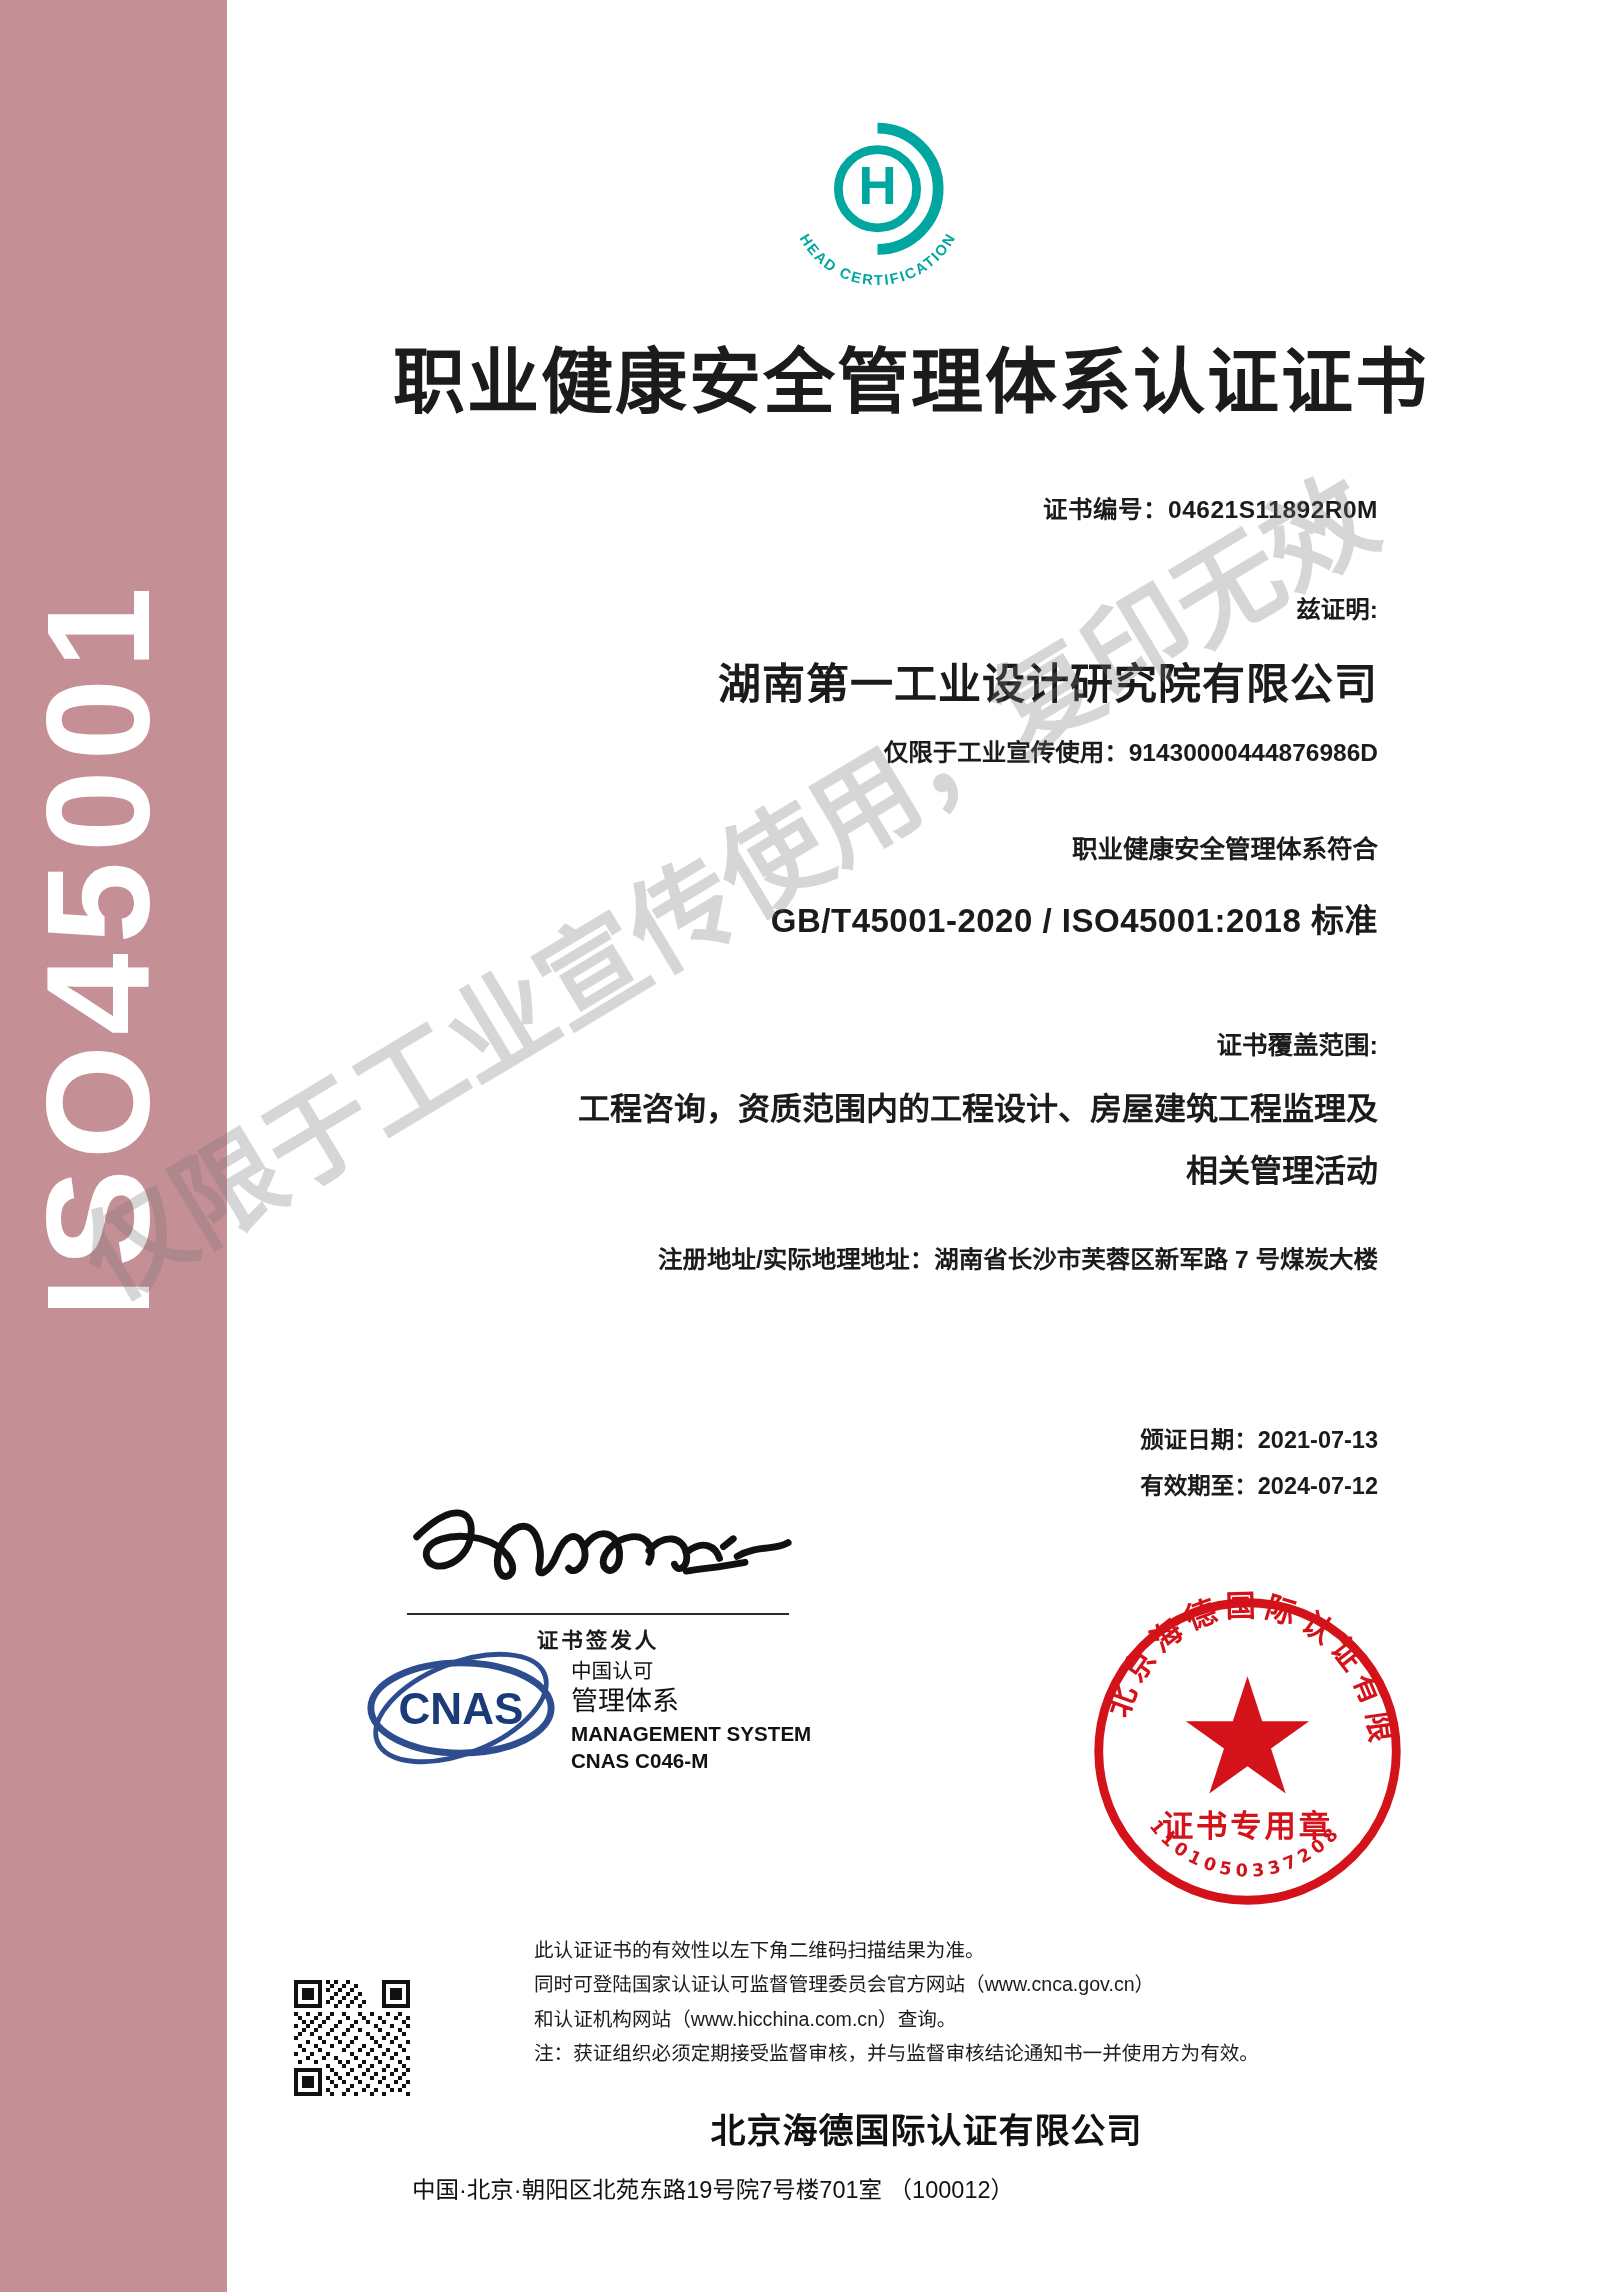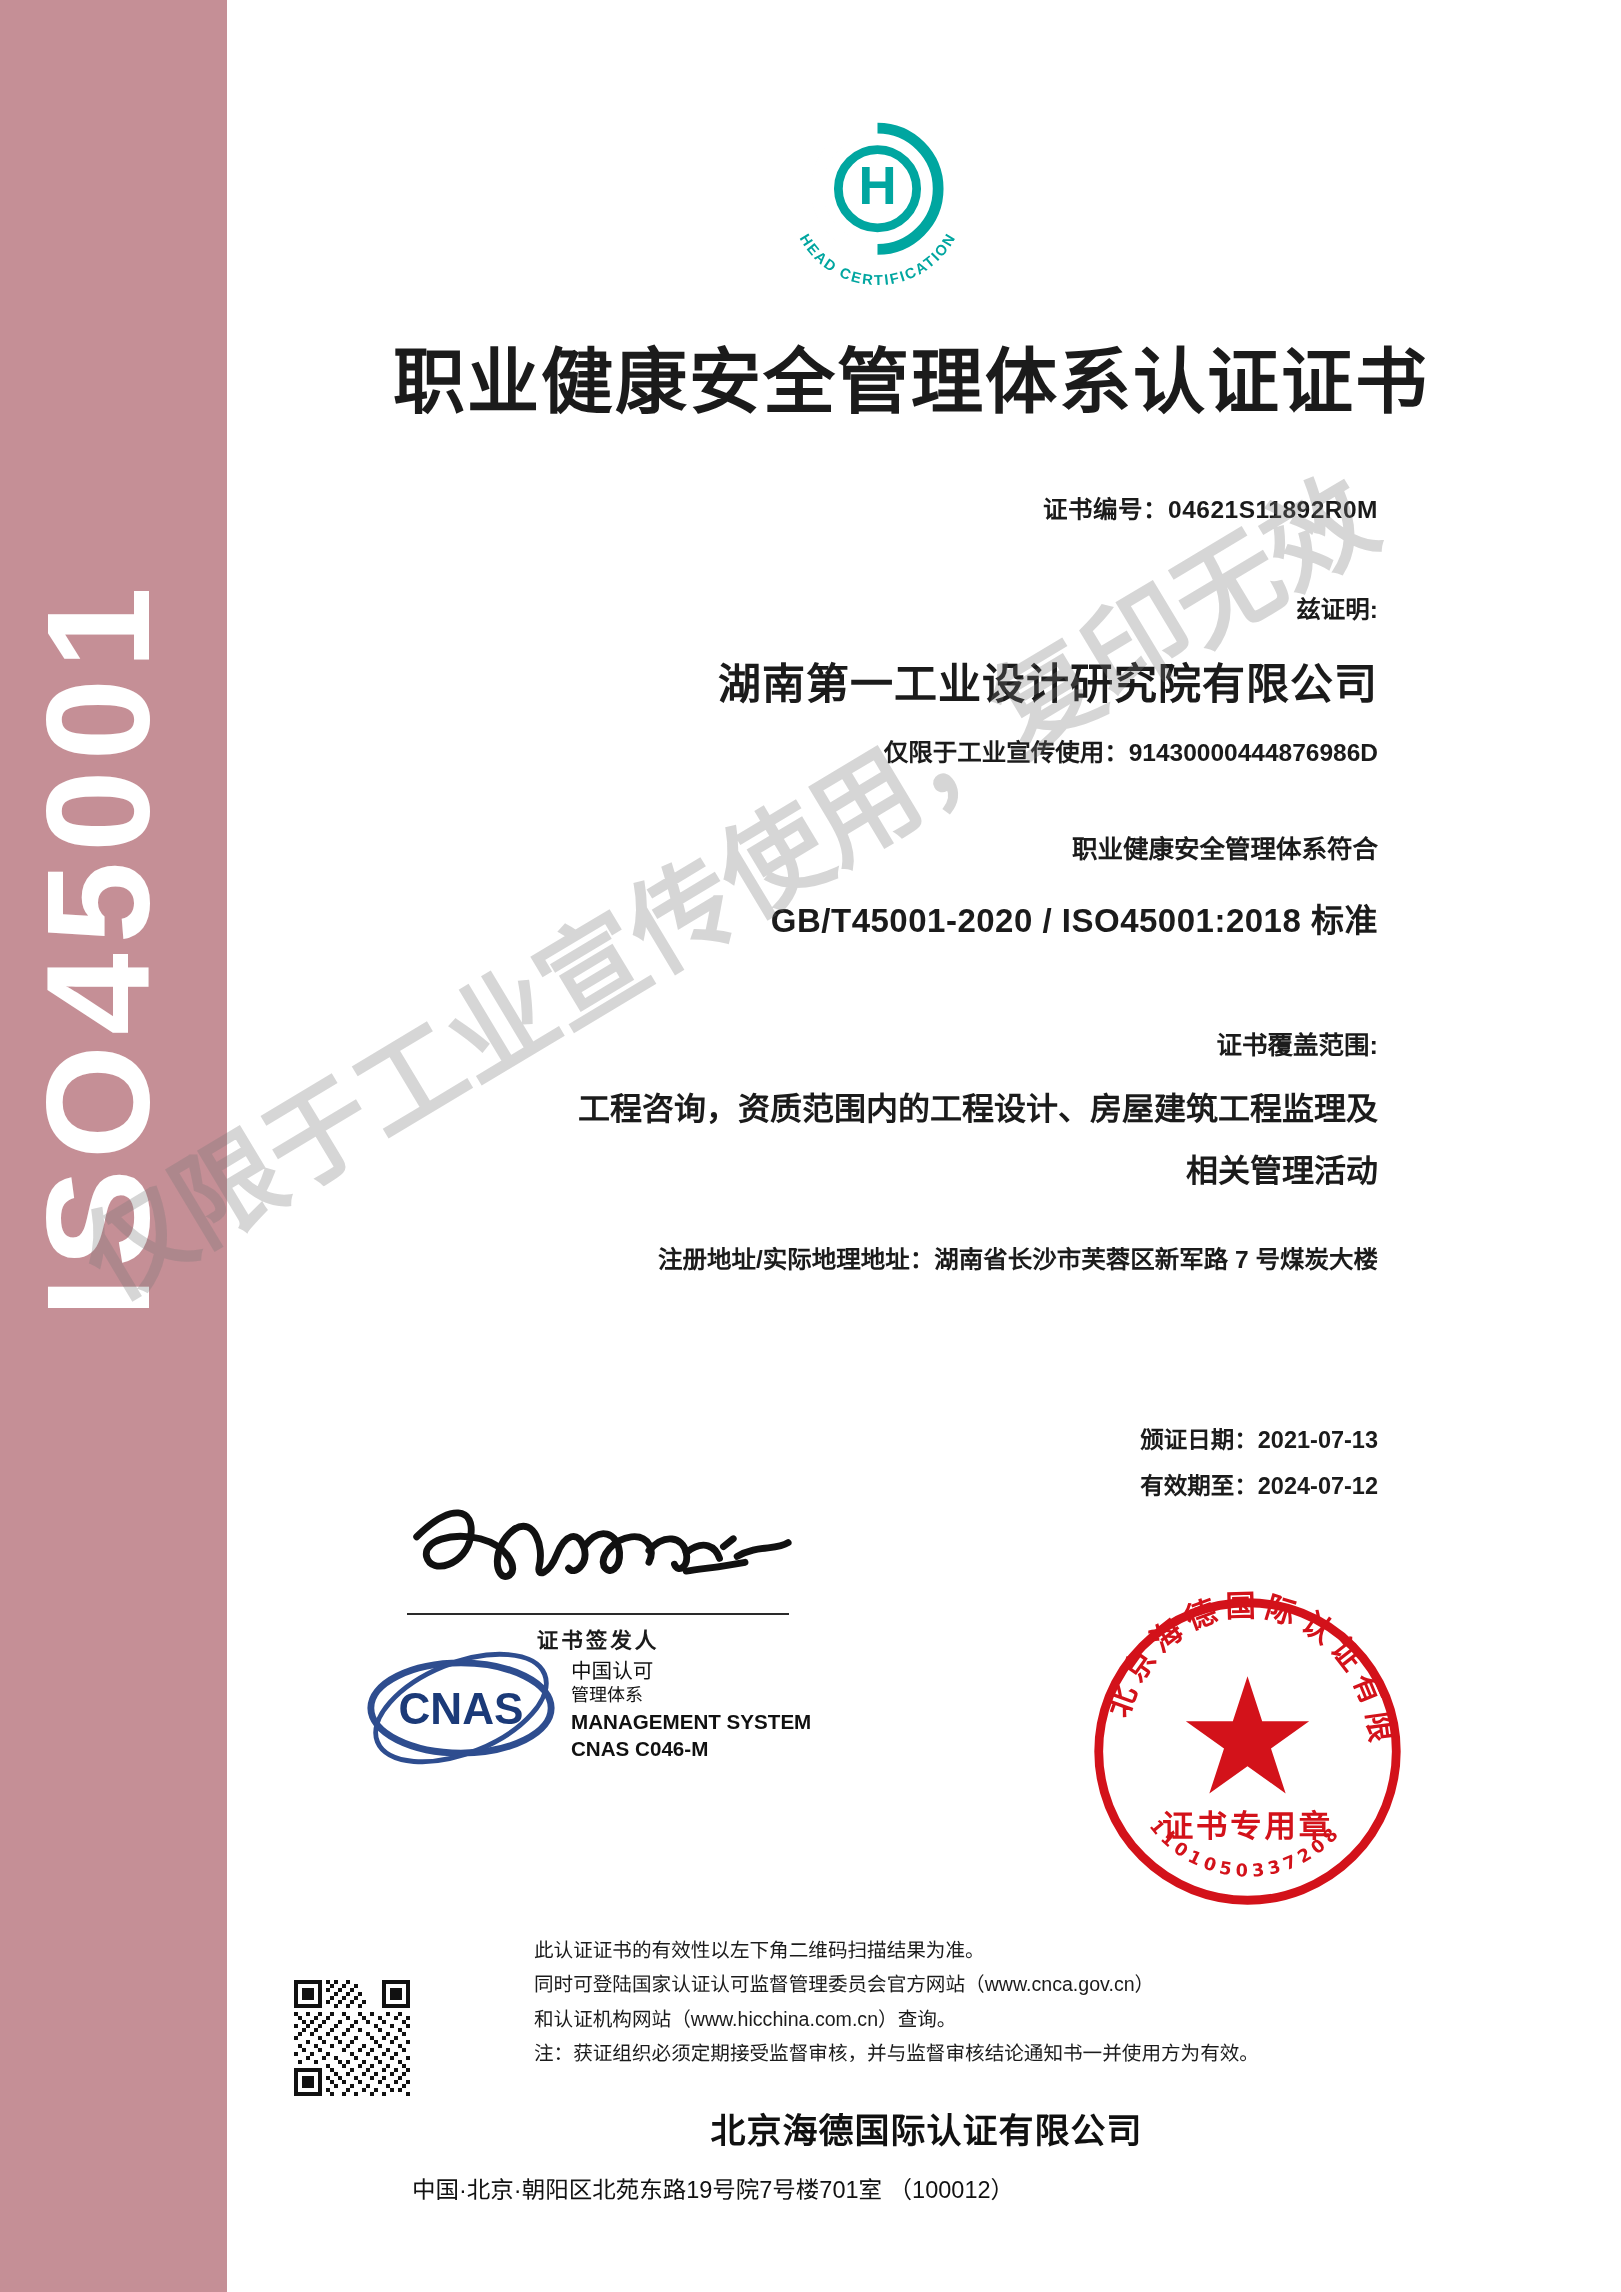--- a/index.html
+++ b/index.html
@@ -178,21 +178,21 @@
   }
   #cnas-logo { position:absolute; left:0; top:0; }
   #cnas-text {
     position: absolute;
     left: 208px;
     top: 9.8px;
     color: #111111;
     line-height: 1.32;
   }
   #cnas-text .l1 { font-size: 20.6px; }
-  #cnas-text .l2 { font-size: 18px; }
+  #cnas-text .l2 { font-size: 27px; }
   #cnas-text .l3 { font-size: 20.6px; font-weight: 700; }
   #cnas-text .l4 { font-size: 20.6px; font-weight: 700; }
 
   
   #seal {
     position: absolute;
     left: 1086px;
     top: 1590px;
     width: 323px;
     height: 323px;

